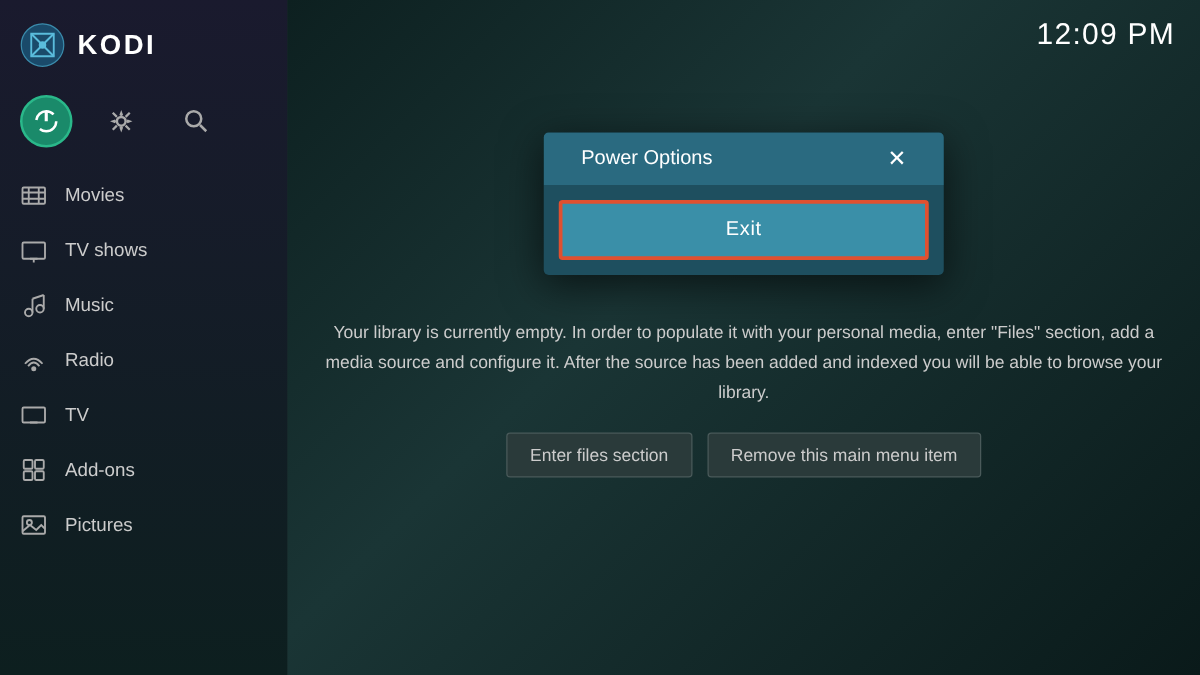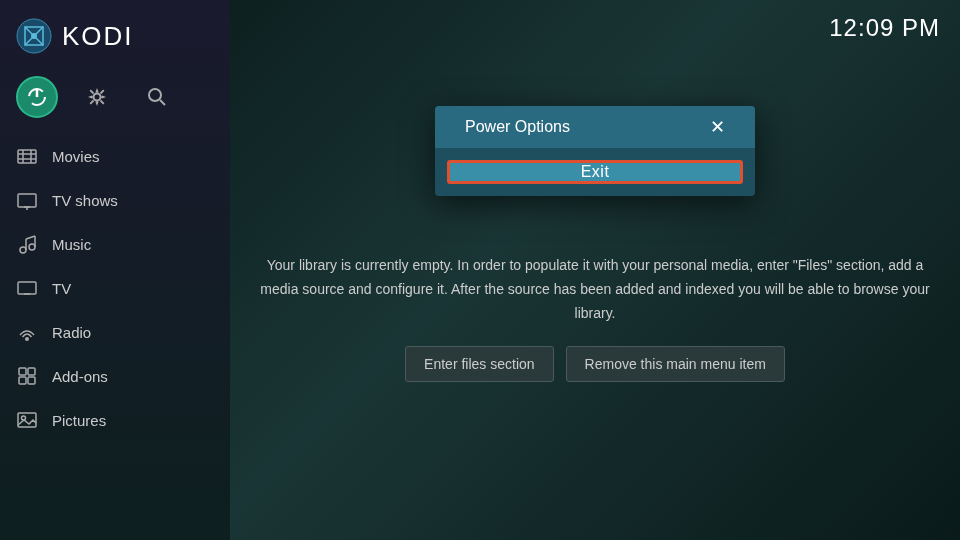--- a/index.html
+++ b/index.html
@@ -30,22 +30,22 @@
       gap: 10px;
     }
 
     .kodi-logo-icon {
       width: 36px;
       height: 36px;
     }
 
     .kodi-logo-text {
       color: #ffffff;
-      font-size: 26px;
-      font-weight: normal;
+      font-size: 22px;
+      font-weight: bold;
       letter-spacing: 2px;
     }
 
     .sidebar-actions {
       display: flex;
       align-items: center;
       padding: 6px 16px 16px 16px;
       gap: 18px;
     }
 
@@ -165,20 +165,21 @@
       color: #ffffff;
       font-size: 18px;
     }
 
     .dialog-body {
       padding: 12px;
     }
 
     .exit-btn {
       width: 100%;
+      padding: 12px;
       background: #3a8fa8;
       border: 3px solid #e05030;
       border-radius: 3px;
       color: #ffffff;
       font-size: 16px;
       cursor: pointer;
       text-align: center;
       letter-spacing: 0.5px;
     }
 
@@ -280,35 +281,35 @@
             <line x1="10" y1="17" x2="10" y2="6" stroke="#aaa" stroke-width="1.5"></line>
             <line x1="19" y1="14" x2="19" y2="3" stroke="#aaa" stroke-width="1.5"></line>
             <line x1="10" y1="6" x2="19" y2="3" stroke="#aaa" stroke-width="1.5"></line>
           </svg>
       </span>
       <span>Music</span>
     </div>
     <div class="nav-item">
       <span class="nav-icon">
         <svg width="22" height="22" viewBox="0 0 22 22">
-            <rect x="2" y="5" width="18" height="12" rx="1" fill="none" stroke="#aaa" stroke-width="1.5"></rect>
-            <line x1="8" y1="17" x2="14" y2="17" stroke="#aaa" stroke-width="1.5"></line>
-          </svg>
-      </span>
-      <span>TV</span>
-    </div>
-    <div class="nav-item">
-      <span class="nav-icon">
-        <svg width="22" height="22" viewBox="0 0 22 22">
             <path d="M4 14 Q11 6 18 14" fill="none" stroke="#aaa" stroke-width="1.5"></path>
             <path d="M6.5 16 Q11 10 15.5 16" fill="none" stroke="#aaa" stroke-width="1.5"></path>
             <circle cx="11" cy="18" r="2" fill="#aaa"></circle>
           </svg>
       </span>
       <span>Radio</span>
+    </div>
+    <div class="nav-item">
+      <span class="nav-icon">
+        <svg width="22" height="22" viewBox="0 0 22 22">
+            <rect x="2" y="5" width="18" height="12" rx="1" fill="none" stroke="#aaa" stroke-width="1.5"></rect>
+            <line x1="8" y1="17" x2="14" y2="17" stroke="#aaa" stroke-width="1.5"></line>
+          </svg>
+      </span>
+      <span>TV</span>
     </div>
     <div class="nav-item">
       <span class="nav-icon">
         <svg width="22" height="22" viewBox="0 0 22 22">
             <rect x="3" y="3" width="7" height="7" rx="1" fill="none" stroke="#aaa" stroke-width="1.5"></rect>
             <rect x="12" y="3" width="7" height="7" rx="1" fill="none" stroke="#aaa" stroke-width="1.5"></rect>
             <rect x="3" y="12" width="7" height="7" rx="1" fill="none" stroke="#aaa" stroke-width="1.5"></rect>
             <rect x="12" y="12" width="7" height="7" rx="1" fill="none" stroke="#aaa" stroke-width="1.5"></rect>
           </svg>
       </span>

